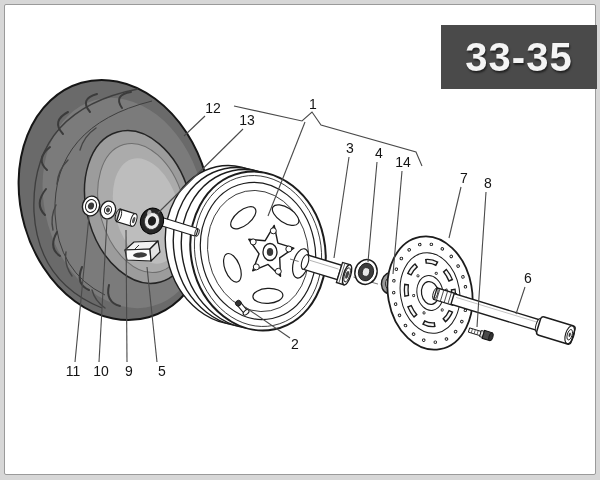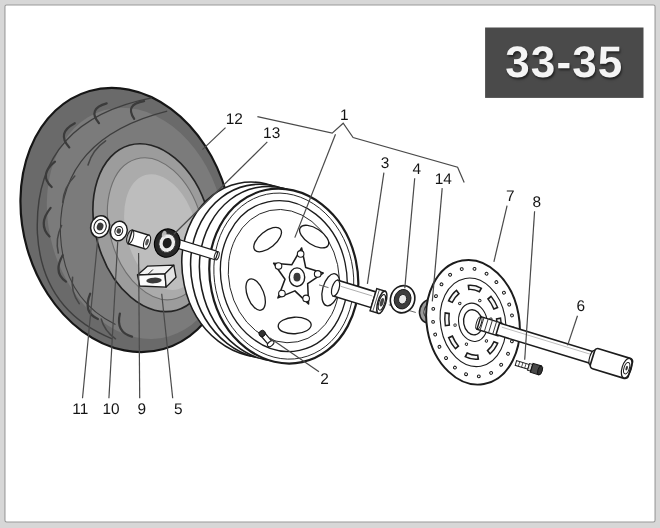--- a/index.html
+++ b/index.html
@@ -7,21 +7,21 @@
     width:600px;height:480px;position:relative;
     background:#d7d7d7;
     font-family:"Liberation Sans", sans-serif;
     overflow:hidden;
   }
   .panel{
     position:absolute;left:4px;top:4px;right:4px;bottom:5px;
     background:#ffffff;border:1px solid #9a9a9a;border-radius:2px;
   }
   .badge{
-    position:absolute;left:441px;top:25px;width:144px;height:64px;
+    position:absolute;left:441px;top:25px;width:156px;height:64px;
     background:#4a4a4a;color:#f4f4f4;
     display:flex;align-items:center;justify-content:center;
     font-size:40px;font-weight:bold;letter-spacing:1px;
     text-shadow:1px 2px 2px rgba(0,0,0,0.55);
   }
   svg{position:absolute;left:0;top:0;}
   .callout{font-size:14px;fill:#141414;}
   .ln{stroke:#4a4a4a;stroke-width:1.1;fill:none;}
   .art{stroke:#1c1c1c;fill:#ffffff;}
 </style>

